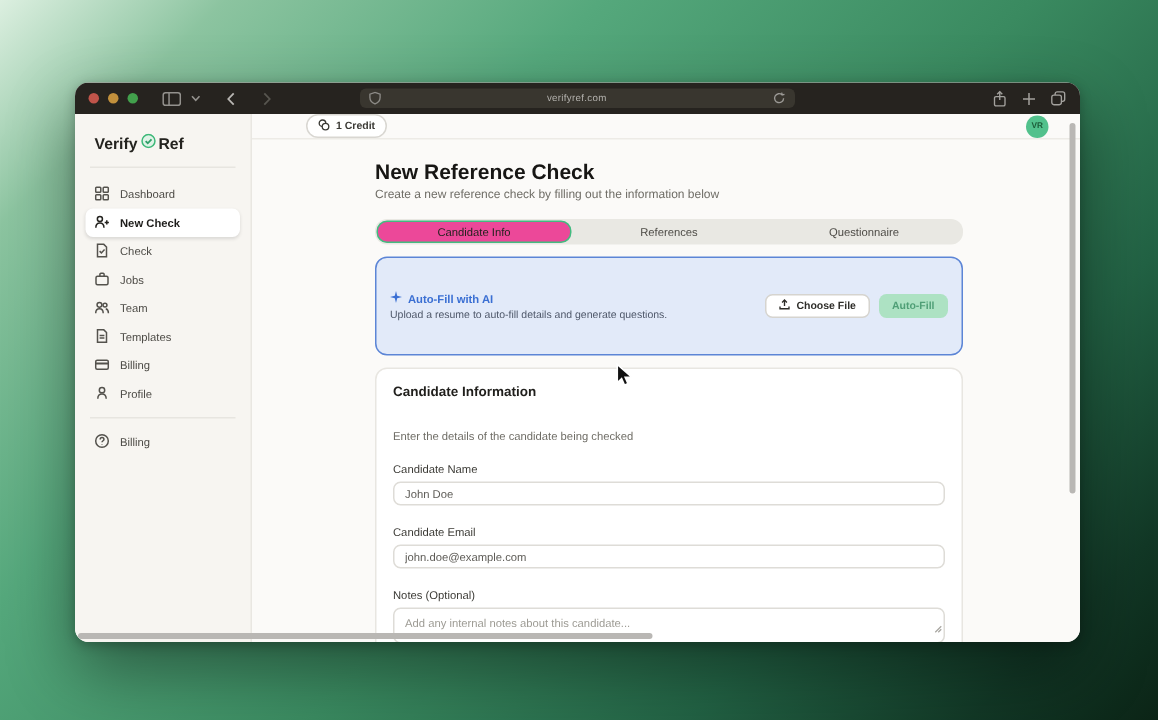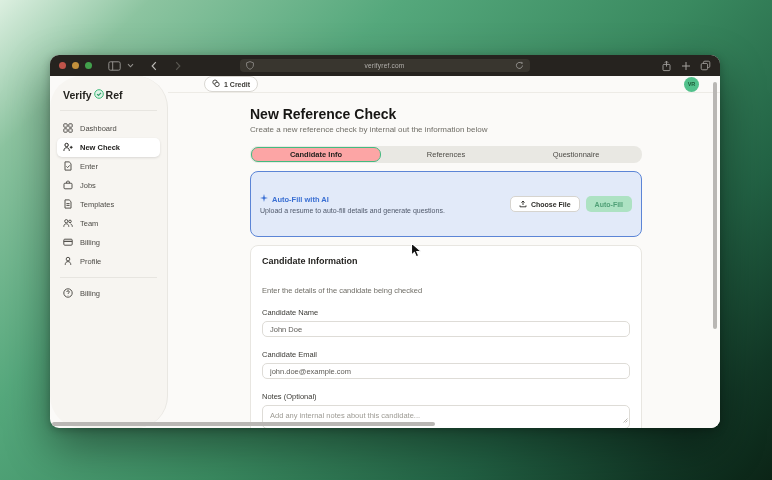--- a/index.html
+++ b/index.html
@@ -15,21 +15,21 @@
   .tl{width:7px;height:7px;border-radius:50%;}
   .tl-red{background:#c0544a;}.tl-yellow{background:#c2903c;}.tl-green{background:#42a04c;}
   .tb-gap{width:4px;}
   .tb-icon{display:flex;align-items:center;}
   .urlbar{position:absolute;left:50%;transform:translateX(-50%);width:290px;height:13px;background:#39362f;
     border-radius:4px;display:flex;align-items:center;padding:0 6px;box-sizing:border-box;}
   .url-text{flex:1;text-align:center;font-size:6.5px;color:#b3b1ad;letter-spacing:.2px;}
   .tb-right{margin-left:auto;display:flex;align-items:center;gap:9px;}
   
   .wbody{display:flex;height:352px;}
-  .sidebar{width:118px;box-sizing:border-box;background:#f7f5f1;border-right:1px solid #e9e7e2;display:flex;flex-direction:column;border-radius:32px;}
+  .sidebar{width:118px;box-sizing:border-box;background:#f7f5f1;border-right:1px solid #e9e7e2;display:flex;flex-direction:column;}
   .logo{padding:13px 13px 9px;display:flex;align-items:center;gap:2px;font-weight:bold;font-size:10.5px;color:#24231f;}
   .side-divider{height:1px;background:#e7e5e0;margin:0 10px;}
   .nav{margin-top:8px;}
   .nav-item{display:flex;align-items:center;gap:7px;height:19px;margin:0 7px;padding:0 6px;border-radius:5px;
     font-size:7.5px;color:#4d4b46;cursor:default;}
   .nav-item.active{background:#fff;box-shadow:0 1px 2.5px rgba(0,0,0,.12);color:#1d1c1a;font-weight:bold;}
   .nav-item svg{flex:none;}
   .nav-divider{height:1px;background:#e7e5e0;margin:6px 10px;}
   
   .main{flex:1;display:flex;flex-direction:column;min-width:0;background:#fbfaf8;}
@@ -39,21 +39,21 @@
     border:1px solid #d9d7d2;border-radius:8px;font-size:7px;font-weight:bold;color:#3b3a35;}
   .avatar{margin-left:auto;width:15px;height:15px;border-radius:50%;background:#52c18c;color:#1c5c38;
     font-size:5.5px;font-weight:bold;display:flex;align-items:center;justify-content:center;}
   .content{flex:1;position:relative;}
   .col{margin:13px 0 0 82px;width:392px;}
   .page-title{margin:0;font-size:14px;font-weight:bold;color:#171614;}
   .page-sub{margin-top:3px;font-size:8px;color:#6f6d66;}
   .tabbar{margin-top:12px;height:17px;background:#e9e8e3;border-radius:8px;display:flex;padding:1px;box-sizing:border-box;}
   .tab{flex:1;display:flex;align-items:center;justify-content:center;font-size:7.5px;color:#4d4b46;
     border-radius:7px;border:1px solid transparent;box-sizing:border-box;}
-  .tab.active{background:#fca5a5;border-color:#43bb80;color:#23221e;font-weight:bold;}
+  .tab.active{background:#ec4899;border-color:#43bb80;color:#23221e;font-weight:normal;}
   .banner{margin-top:8px;box-sizing:border-box;background:#e2eaf9;border:1px solid #5c85d6;border-radius:8px;
     padding:22px 9px;display:flex;align-items:center;}
   .banner-title{display:flex;align-items:center;gap:4px;font-size:7.5px;font-weight:bold;color:#3a6fd3;}
   .banner-sub{margin-top:3px;font-size:7px;color:#4f586a;}
   .banner-actions{margin-left:auto;display:flex;gap:6px;align-items:center;}
   .btn-choose{display:flex;align-items:center;gap:4px;height:16px;padding:0 8px;background:#fff;
     border:1px solid #d6d4cf;border-radius:5px;font-size:7px;font-weight:bold;color:#2e2d29;cursor:pointer;}
   .btn-autofill{height:16px;display:flex;align-items:center;padding:0 9px;background:#ade2c3;border:none;
     border-radius:5px;font-size:7px;font-weight:bold;color:#4f9f76;cursor:pointer;}
   .card{margin-top:8px;box-sizing:border-box;background:#fff;border:1px solid #e8e6e1;border-radius:8px;padding:10px 11px 13px;}
@@ -182,51 +182,51 @@
               </svg></span>
           <span>New Check</span>
         </div>
         <div class="nav-item">
           <span><svg width="10" height="10" viewBox="0 0 10 10">
                 <g fill="none" stroke="#54524d" stroke-width="1">
                   <path d="M2 0.9 H6.2 L8 2.7 V9.1 H2 Z"></path>
                   <path d="M3.4 5.4 L4.6 6.6 L6.7 4.4"></path>
                 </g>
               </svg></span>
-          <span>Enter</span>
+          <span>Check</span>
         </div>
         <div class="nav-item">
           <span><svg width="10" height="10" viewBox="0 0 10 10">
                 <g fill="none" stroke="#54524d" stroke-width="1">
                   <rect x="1" y="3.2" width="8" height="5.6" rx="1"></rect>
                   <path d="M3.6 3.2 V1.9 C3.6 1.5 3.9 1.2 4.3 1.2 H5.7 C6.1 1.2 6.4 1.5 6.4 1.9 V3.2"></path>
                 </g>
               </svg></span>
           <span>Jobs</span>
-        </div>
-        <div class="nav-item">
-          <span><svg width="10" height="10" viewBox="0 0 10 10">
-                <g fill="none" stroke="#54524d" stroke-width="1">
-                  <path d="M2 0.9 H6.2 L8 2.7 V9.1 H2 Z"></path>
-                  <line x1="3.4" y1="4.6" x2="6.6" y2="4.6"></line>
-                  <line x1="3.4" y1="6.4" x2="6.6" y2="6.4"></line>
-                </g>
-              </svg></span>
-          <span>Templates</span>
         </div>
         <div class="nav-item">
           <span><svg width="10" height="10" viewBox="0 0 10 10">
                 <g fill="none" stroke="#54524d" stroke-width="1">
                   <circle cx="3.3" cy="3.2" r="1.6"></circle>
                   <path d="M0.8 8.8 C0.8 6.7 1.9 5.8 3.3 5.8 C4.7 5.8 5.8 6.7 5.8 8.8"></path>
                   <circle cx="7" cy="3.4" r="1.3"></circle>
                   <path d="M7.5 5.9 C8.7 6.2 9.3 7.2 9.3 8.8"></path>
                 </g>
               </svg></span>
           <span>Team</span>
+        </div>
+        <div class="nav-item">
+          <span><svg width="10" height="10" viewBox="0 0 10 10">
+                <g fill="none" stroke="#54524d" stroke-width="1">
+                  <path d="M2 0.9 H6.2 L8 2.7 V9.1 H2 Z"></path>
+                  <line x1="3.4" y1="4.6" x2="6.6" y2="4.6"></line>
+                  <line x1="3.4" y1="6.4" x2="6.6" y2="6.4"></line>
+                </g>
+              </svg></span>
+          <span>Templates</span>
         </div>
         <div class="nav-item">
           <span><svg width="10" height="10" viewBox="0 0 10 10">
                 <g fill="none" stroke="#54524d" stroke-width="1">
                   <rect x="0.8" y="2.2" width="8.4" height="6" rx="1"></rect>
                   <line x1="0.8" y1="4.3" x2="9.2" y2="4.3" stroke-width="1.3"></line>
                 </g>
               </svg></span>
           <span>Billing</span>
         </div>
@@ -264,21 +264,21 @@
                 </g>
               </svg></span>
           <span>1 Credit</span>
         </div>
         <div class="avatar">VR</div>
       </div>
 
       <div class="content">
         <div class="col">
           <h1 class="page-title">New Reference Check</h1>
-          <div class="page-sub">Create a new reference check by internal out the information below</div>
+          <div class="page-sub">Create a new reference check by filling out the information below</div>
 
           <div class="tabbar">
             <div class="tab active">Candidate Info</div>
             <div class="tab">References</div>
             <div class="tab">Questionnaire</div>
           </div>
 
           <div class="banner">
             <div>
               <div class="banner-title">

